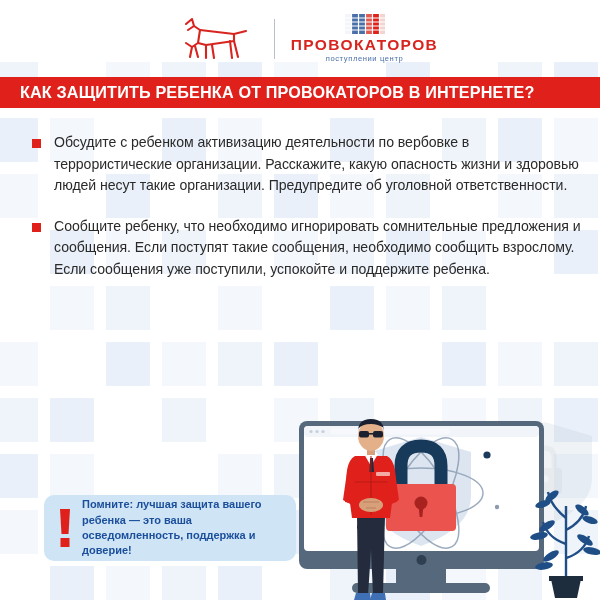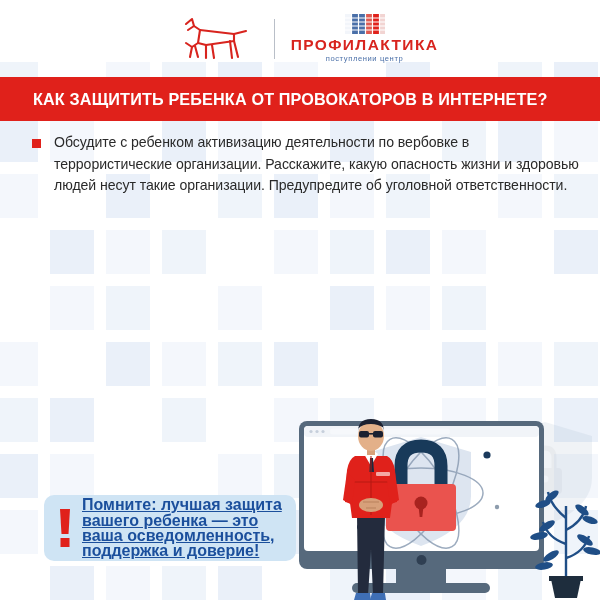--- a/index.html
+++ b/index.html
@@ -48,24 +48,24 @@
     color: #4a6fa8;
     font-size: 7.6px;
     letter-spacing: 0.6px;
     margin-top: 3px;
     line-height: 1;
   }
 
   
   .banner {
     position: absolute;
-    left: 0; top: 77px; width: 600px; height: 44px;
+    left: 0; top: 77px; width: 600px; height: 31px;
     background: #e0211b;
     z-index: 5;
-    display: flex; align-items: center; padding-left: 13px;
+    display: flex; align-items: center;
   }
   .banner-title {
     color: #ffffff;
     font-size: 16.2px;
     font-weight: bold;
     letter-spacing: 0.15px;
     padding-left: 20px;
     white-space: nowrap;
   }
 
@@ -105,24 +105,23 @@
     width: 252px; height: 66px;
     background: #cfe4f4;
     border-radius: 10px;
     z-index: 8;
     display: flex; align-items: center;
     padding: 0 12px 0 14px;
   }
   .callout-bang { flex: 0 0 14px; margin-right: 10px; }
   .callout-text {
     color: #1b4f9c;
-    font-size: 16px;
+    font-size: 11px;
     font-weight: bold;
     line-height: 15.4px;
-    text-decoration: underline;
   }
 </style>
 </head>
 <body>
 
 <div id="page">
 
   <div class="bg-grid">
       <div class="bg-cell" style="left: -6px; top: 62px; width: 44px; height: 44px; background: rgb(231, 238, 248); opacity: 0.67;"></div>
       <div class="bg-cell" style="left: 106px; top: 62px; width: 44px; height: 44px; background: rgb(231, 238, 248); opacity: 0.45;"></div>
@@ -239,33 +238,37 @@
             <line x1="0" y1="12" x2="40" y2="12"></line>
             <line x1="0" y1="16" x2="40" y2="16"></line>
             <line x1="6.5" y1="0" x2="6.5" y2="20"></line>
             <line x1="13.5" y1="0" x2="13.5" y2="20"></line>
             <line x1="20.5" y1="0" x2="20.5" y2="20"></line>
             <line x1="27.5" y1="0" x2="27.5" y2="20"></line>
             <line x1="34.5" y1="0" x2="34.5" y2="20"></line>
           </g>
         </g>
       </svg>
-      <div class="brand-title">ПРОФИЛАКТИКА</div>
+      <div class="brand-title">ПРОВОКАТОРОВ</div>
       <div class="brand-sub">поступлении центр</div>
     </div>
   </div>
 
   <div class="banner">
     <div class="banner-title">КАК ЗАЩИТИТЬ РЕБЕНКА ОТ ПРОВОКАТОРОВ В ИНТЕРНЕТЕ?</div>
   </div>
 
   <div class="bullets">
       <div class="bullet-row">
         <div class="bullet-mark" style="background: rgb(224, 33, 27);"></div>
         <div class="bullet-text">Обсудите с ребенком активизацию деятельности по вербовке в террористические организации. Расскажите, какую опасность жизни и здоровью людей несут такие организации. Предупредите об уголовной ответственности.</div>
+      </div>
+      <div class="bullet-row">
+        <div class="bullet-mark" style="background: rgb(224, 33, 27);"></div>
+        <div class="bullet-text">Сообщите ребенку, что необходимо игнорировать сомнительные предложения и сообщения. Если поступят такие сообщения, необходимо сообщить взрослому. Если сообщения уже поступили, успокойте и поддержите ребенка.</div>
       </div>
     </div>
 
   <svg class="illustration" viewBox="0 0 600 190">
 
     <g opacity="0.13">
       <path d="M545 12 L592 26 L592 68 Q592 98 545 116 Q498 98 498 68 L498 26 Z" fill="#8fa6bd"></path>
       <rect x="528" y="58" width="34" height="26" rx="4" fill="#536b85"></rect>
       <path d="M536 58 L536 48 Q536 38 545 38 Q554 38 554 48 L554 58" fill="none" stroke="#536b85" stroke-width="5"></path>
       <circle cx="545" cy="69" r="3.5" fill="#8fa6bd"></circle>

